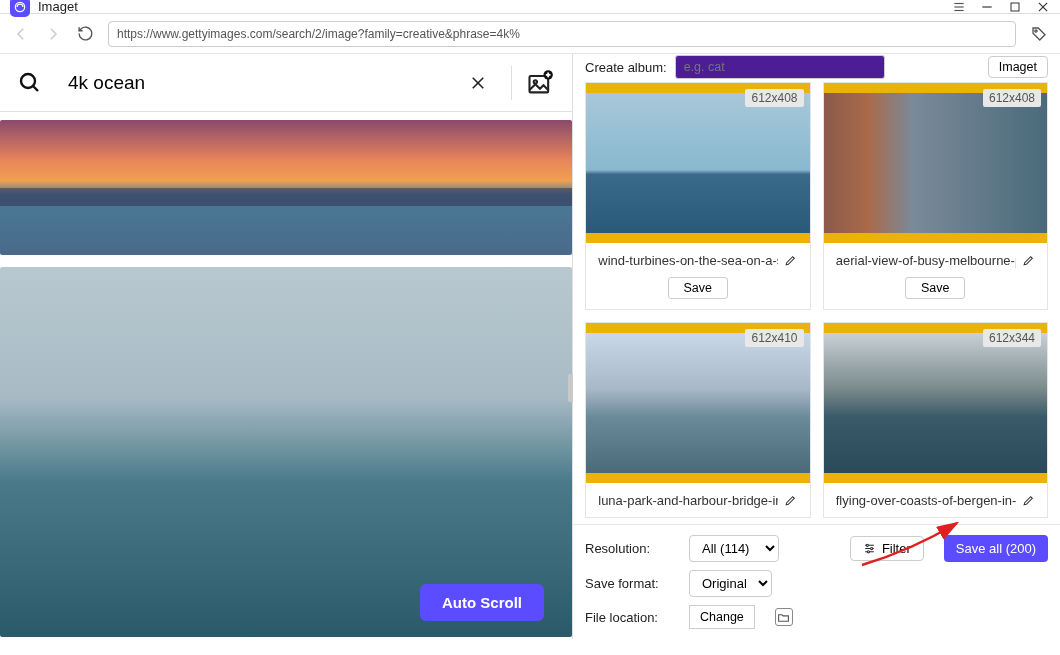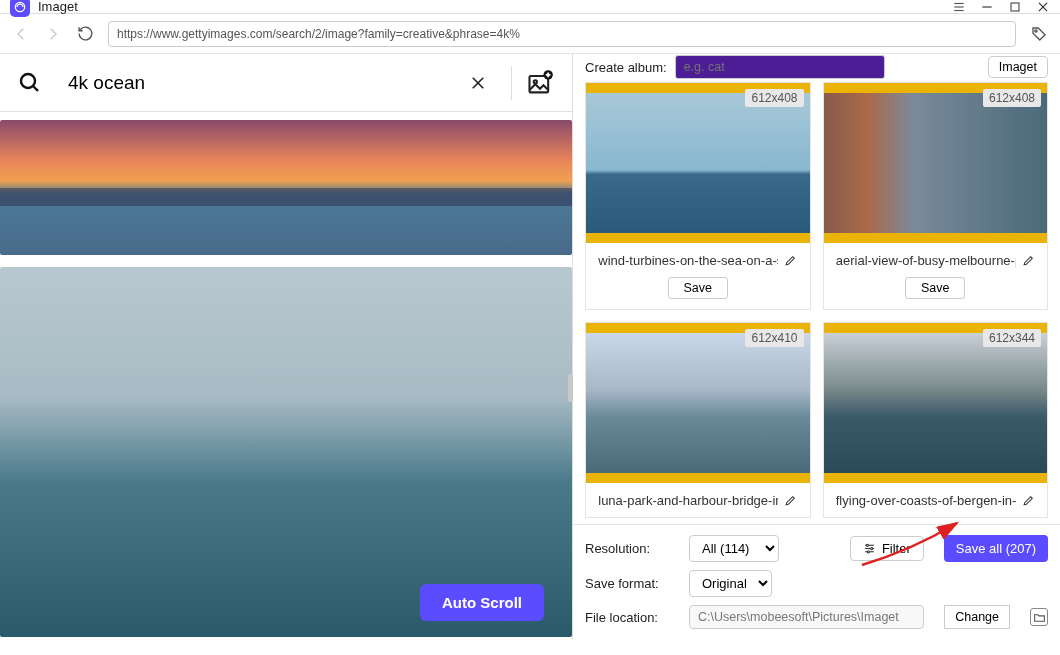--- a/index.html
+++ b/index.html
@@ -266,29 +266,28 @@
           <svg width="13" height="13" viewBox="0 0 24 24" fill="none" stroke="#333" stroke-width="2">
               <line x1="4" y1="6" x2="20" y2="6"></line>
               <line x1="4" y1="12" x2="20" y2="12"></line>
               <line x1="4" y1="18" x2="20" y2="18"></line>
               <circle cx="8" cy="6" r="2" fill="#fff"></circle>
               <circle cx="16" cy="12" r="2" fill="#fff"></circle>
               <circle cx="10" cy="18" r="2" fill="#fff"></circle>
             </svg>
           <span>Filter</span>
         </button>
-        <button class="saveall">Save all (207)</button>
+        <button class="saveall">Save all (200)</button>
       </div>
       <div class="ctrl-row">
         <label>Save format:</label>
         <select class="select"><option>Original</option></select>
       </div>
       <div class="ctrl-row">
         <label>File location:</label>
-        <input class="path-input" value="C:\Users\mobeesoft\Pictures\Imaget" style="">
         <button class="change-btn">Change</button>
         <span class="folder-ico">
             <svg width="13" height="13" viewBox="0 0 24 24" fill="none" stroke="#555" stroke-width="2">
               <path d="M3 7h6l2 2h10v10H3z"></path>
             </svg>
           </span>
       </div>
     </div>
 
     <svg class="arrow" width="120" height="60">

